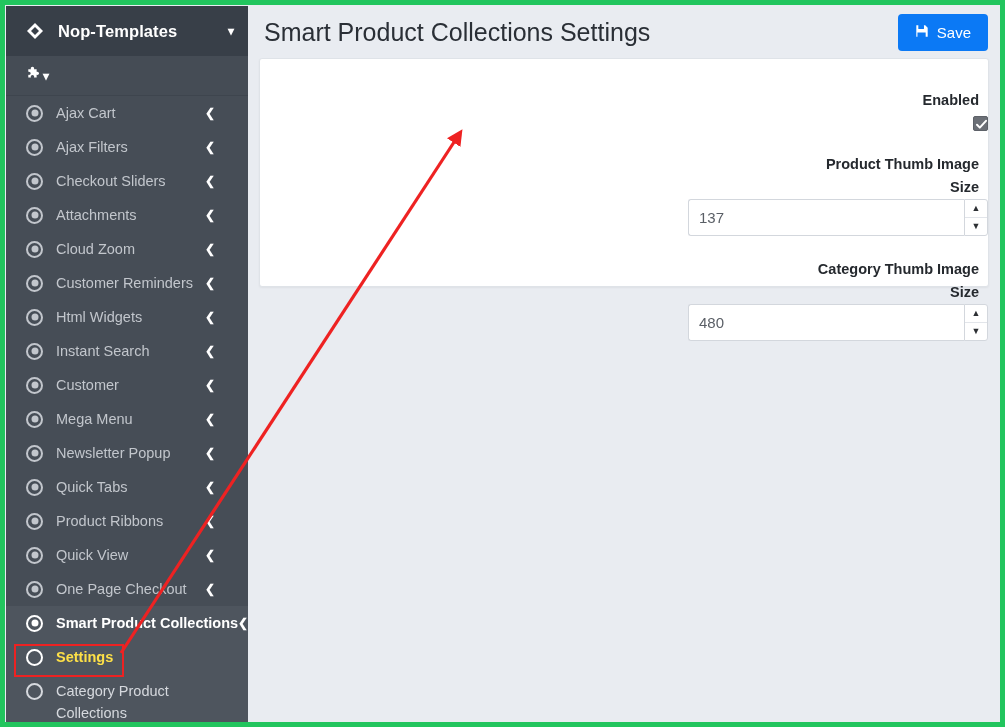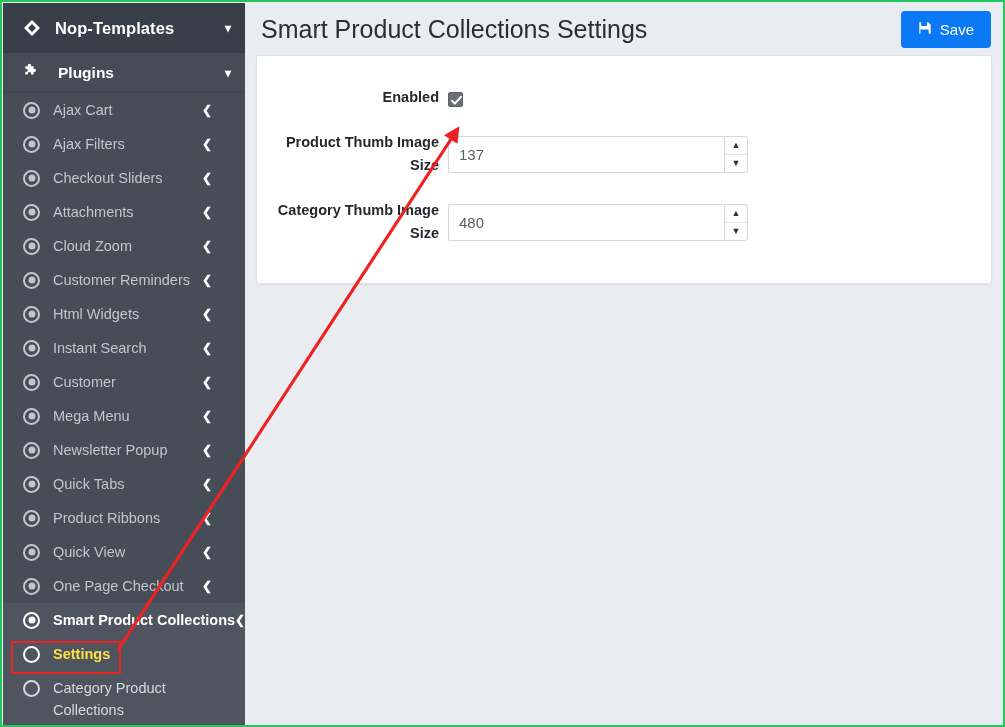--- a/index.html
+++ b/index.html
@@ -9,21 +9,21 @@
   }
   body {
     font-family: "Liberation Sans", sans-serif;
   }
   #screen {
     position: relative;
     width: 1005px;
     height: 727px;
     overflow: hidden;
     background: #e9ecf1;
-    border: 2px solid #22c55e;
+    border: 5px solid #22c55e;
     box-sizing: border-box;
   }
 
   
   #sidebar {
     position: absolute;
     left: 1px;
     top: 1px;
     width: 242px;
     height: 725px;
@@ -191,22 +191,23 @@
     background: #ffffff;
     border: 1px solid #dfe3e8;
     border-radius: 3px;
     height: 229px;
     box-sizing: border-box;
     box-shadow: 0 1px 2px rgba(0,0,0,0.05);
     padding-top: 30px;
   }
   .form-row {
     display: flex;
-    align-items: center;
+    align-items: flex-end;
     margin-bottom: 22px;
+    flex-direction: column;
   }
   .form-label {
     width: 191px;
     text-align: right;
     font-size: 14.5px;
     font-weight: bold;
     color: #25292e;
     line-height: 23px;
     padding-right: 9px;
     box-sizing: border-box;
@@ -298,21 +299,20 @@
       <span class="b-label">Nop-Templates</span>
       <span style="color:#fff;font-size:12px;font-weight:bold;">▾</span>
     </div>
 
     <div class="section">
       <span style="flex:0 0 auto;display:block;">
         <svg width="17" height="17" viewBox="0 0 20 20">
           <path fill="#ffffff" d="M7.6 2.1c1.1 0 2 .9 2 2 0 .3-.1.6-.2.8h3.1v3.1c.2-.1.5-.2.8-.2 1.1 0 2 .9 2 2s-.9 2-2 2c-.3 0-.6-.1-.8-.2v3.1H9.4c.1-.2.2-.5.2-.8 0-1.1-.9-2-2-2s-2 .9-2 2c0 .3.1.6.2.8H2.7v-3.1c.2.1.5.2.8.2 1.1 0 2-.9 2-2s-.9-2-2-2c-.3 0-.6.1-.8.2V4.9h3.1c-.1-.2-.2-.5-.2-.8 0-1.1.9-2 2-2z"></path>
         </svg>
       </span>
-      <span class="s-label">Plugins</span>
       <span style="color:#fff;font-size:12px;font-weight:bold;">▾</span>
     </div>
 
     <div id="nav-list">
         <div class="nav-item">
           <span class="ico-dot"></span>
           <span class="n-label">Ajax Cart</span>
           <span class="chev">❮</span>
         </div>
         <div class="nav-item">

